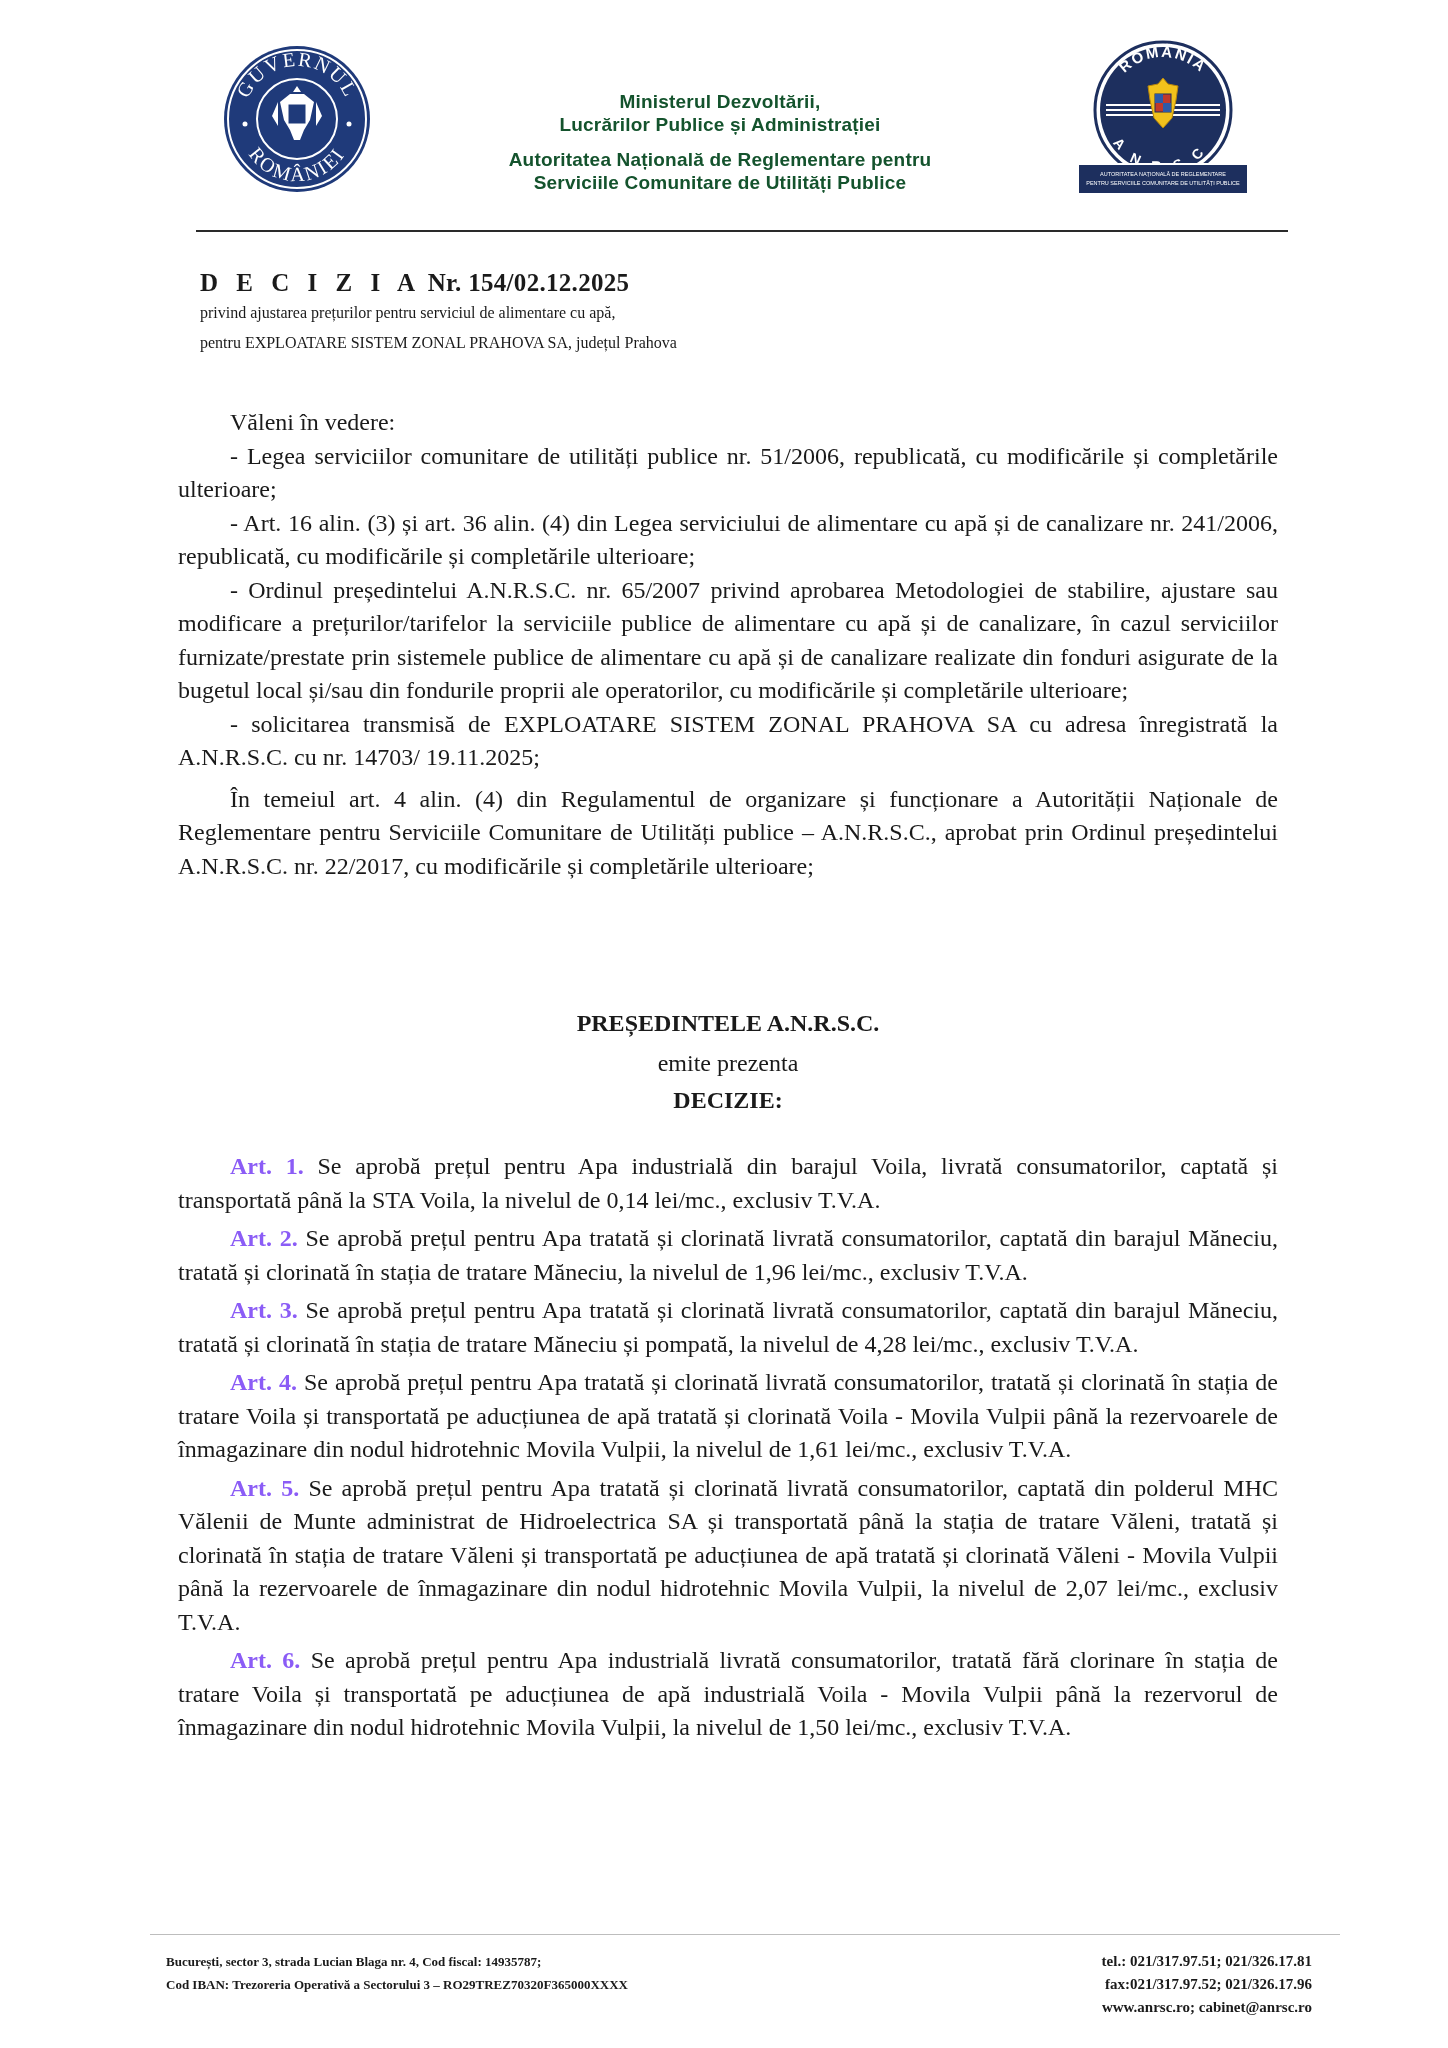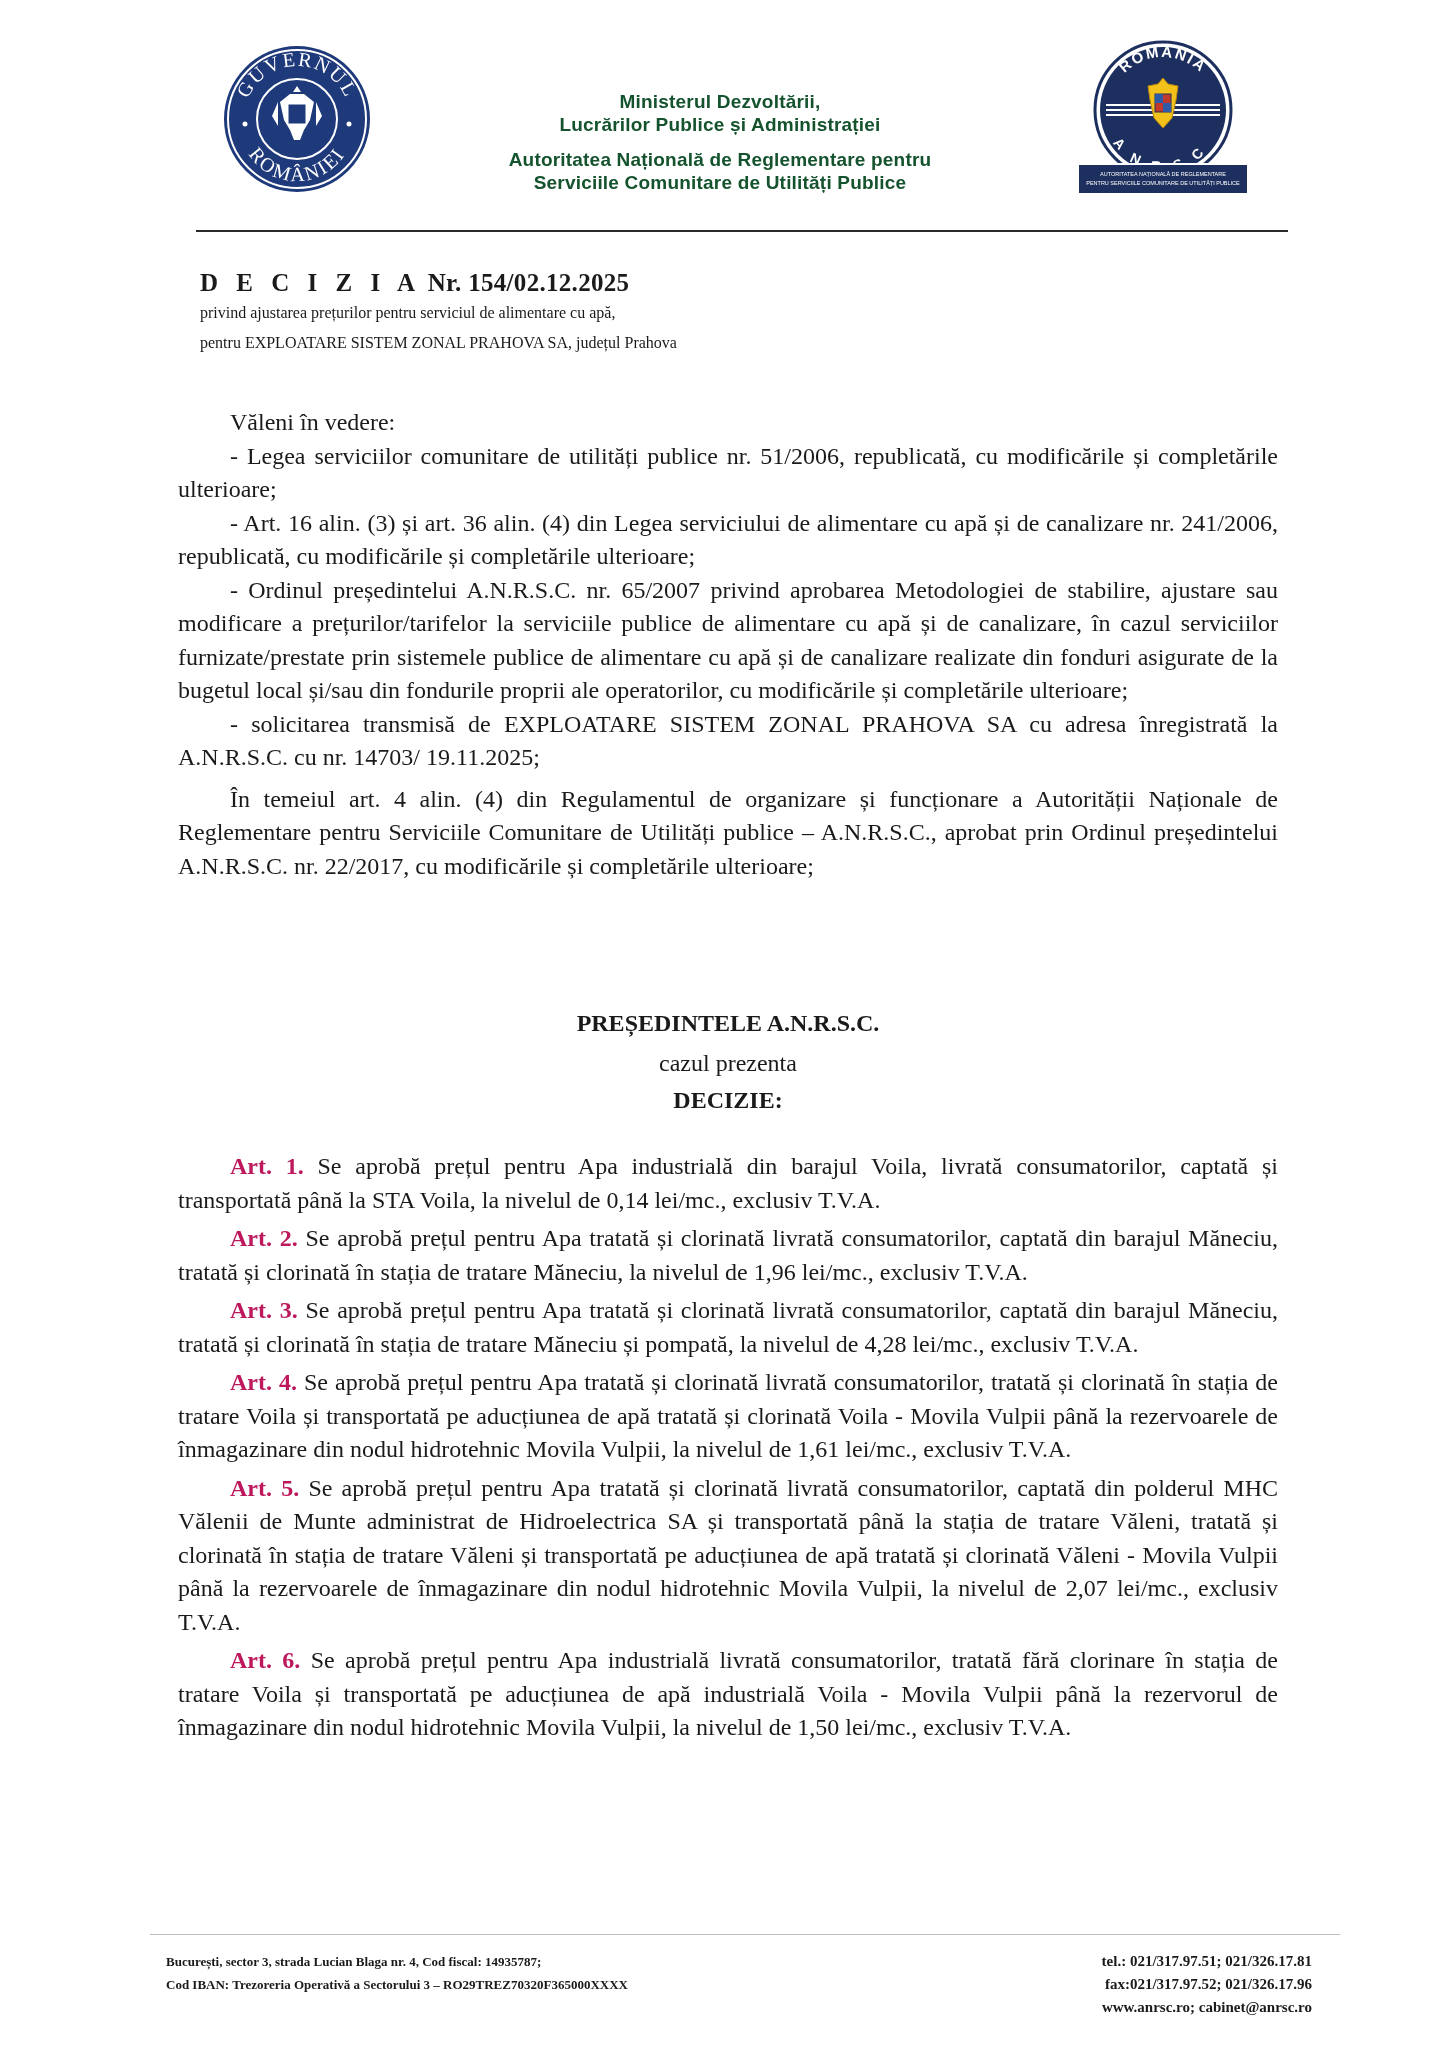--- a/index.html
+++ b/index.html
@@ -29,21 +29,21 @@
     .indent { text-indent: 52px; }
     .gap-s { margin-top: 8px !important; }
     .center-block { text-align: center; font-family: "Liberation Serif", serif; position: absolute; left: 178px; width: 1100px; }
     .pres { top: 1006px; font-size: 24px; font-weight: bold; line-height: 34px; }
     .emite { top: 1046px; font-size: 24px; line-height: 34px; }
     .decizie { top: 1083px; font-size: 24px; font-weight: bold; line-height: 34px; }
 
     .articles { position: absolute; left: 178px; top: 1150px; width: 1100px;
       font-family: "Liberation Serif", serif; font-size: 24px; line-height: 33.5px; text-align: justify; }
     .articles p { margin: 0 0 5px 0; text-indent: 52px; }
-    .art-label { color: #be185d; font-weight: bold; margin-top: 36px; }
+    .art-label { color: #8b5cf6; font-weight: bold; margin-top: 36px; }
 
     
     .footer-rule { position: absolute; left: 150px; top: 1934px; width: 1190px; height: 1px; background: #bdbdbd; }
     .footer-left { position: absolute; left: 166px; top: 1950px; width: 800px;
       font-family: "Liberation Serif", serif; font-weight: bold; font-size: 13px; line-height: 23px; }
     .footer-right { position: absolute; right: 136px; top: 1950px; width: 380px; text-align: right;
       font-family: "Liberation Serif", serif; font-weight: bold; font-size: 15px; line-height: 23px; }
   </style>
 </head>
 <body>
@@ -129,21 +129,21 @@
   <div class="body">
     <p class="indent">Văleni în vedere:</p>
     <p class="indent">- Legea serviciilor comunitare de utilități publice nr. 51/2006, republicată, cu modificările și completările ulterioare;</p>
     <p class="indent">- Art. 16 alin. (3) și art. 36 alin. (4) din Legea serviciului de alimentare cu apă și de canalizare nr. 241/2006, republicată, cu modificările și completările ulterioare;</p>
     <p class="indent">- Ordinul președintelui A.N.R.S.C. nr. 65/2007 privind aprobarea Metodologiei de stabilire, ajustare sau modificare a prețurilor/tarifelor la serviciile publice de alimentare cu apă și de canalizare, în cazul serviciilor furnizate/prestate prin sistemele publice de alimentare cu apă și de canalizare realizate din fonduri asigurate de la bugetul local și/sau din fondurile proprii ale operatorilor, cu modificările și completările ulterioare;</p>
     <p class="indent">- solicitarea transmisă de EXPLOATARE SISTEM ZONAL PRAHOVA SA cu adresa înregistrată la A.N.R.S.C. cu nr. 14703/ 19.11.2025;</p>
     <p class="indent gap-s">În temeiul art. 4 alin. (4) din Regulamentul de organizare și funcționare a Autorității Naționale de Reglementare pentru Serviciile Comunitare de Utilități publice – A.N.R.S.C., aprobat prin Ordinul președintelui A.N.R.S.C. nr. 22/2017, cu modificările și completările ulterioare;</p>
   </div>
 
   <div class="center-block pres">PREȘEDINTELE A.N.R.S.C.</div>
-  <div class="center-block emite">cazul prezenta</div>
+  <div class="center-block emite">emite prezenta</div>
   <div class="center-block decizie">DECIZIE:</div>
 
   <div class="articles">
     <p><span class="art-label">Art. 1.</span><span> Se aprobă prețul pentru Apa industrială din barajul Voila, livrată consumatorilor, captată și transportată până la STA Voila, la nivelul de 0,14 lei/mc., exclusiv T.V.A.</span></p>
     <p><span class="art-label">Art. 2.</span><span> Se aprobă prețul pentru Apa tratată și clorinată livrată consumatorilor, captată din barajul Măneciu, tratată și clorinată în stația de tratare Măneciu, la nivelul de 1,96 lei/mc., exclusiv T.V.A.</span></p>
     <p><span class="art-label">Art. 3.</span><span> Se aprobă prețul pentru Apa tratată și clorinată livrată consumatorilor, captată din barajul Măneciu, tratată și clorinată în stația de tratare Măneciu și pompată, la nivelul de 4,28 lei/mc., exclusiv T.V.A.</span></p>
     <p><span class="art-label">Art. 4.</span><span> Se aprobă prețul pentru Apa tratată și clorinată livrată consumatorilor, tratată și clorinată în stația de tratare Voila și transportată pe aducțiunea de apă tratată și clorinată Voila - Movila Vulpii până la rezervoarele de înmagazinare din nodul hidrotehnic Movila Vulpii, la nivelul de 1,61 lei/mc., exclusiv T.V.A.</span></p>
     <p><span class="art-label">Art. 5.</span><span> Se aprobă prețul pentru Apa tratată și clorinată livrată consumatorilor, captată din polderul MHC Vălenii de Munte administrat de Hidroelectrica SA și transportată până la stația de tratare Văleni, tratată și clorinată în stația de tratare Văleni și transportată pe aducțiunea de apă tratată și clorinată Văleni - Movila Vulpii până la rezervoarele de înmagazinare din nodul hidrotehnic Movila Vulpii, la nivelul de 2,07 lei/mc., exclusiv T.V.A.</span></p>
     <p><span class="art-label">Art. 6.</span><span> Se aprobă prețul pentru Apa industrială livrată consumatorilor, tratată fără clorinare în stația de tratare Voila și transportată pe aducțiunea de apă industrială Voila - Movila Vulpii până la rezervorul de înmagazinare din nodul hidrotehnic Movila Vulpii, la nivelul de 1,50 lei/mc., exclusiv T.V.A.</span></p>
   </div>

